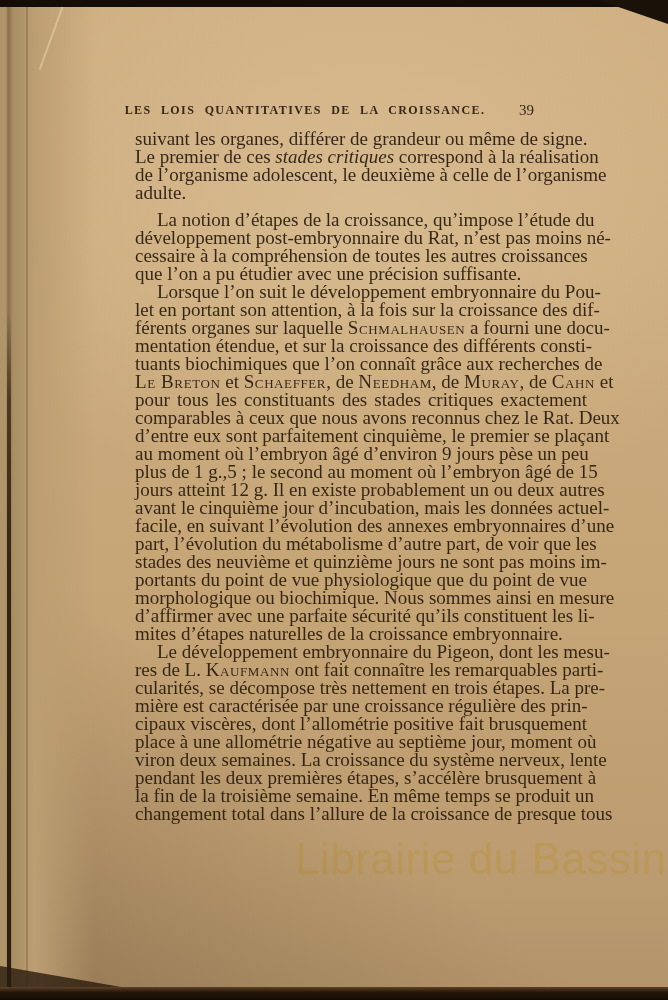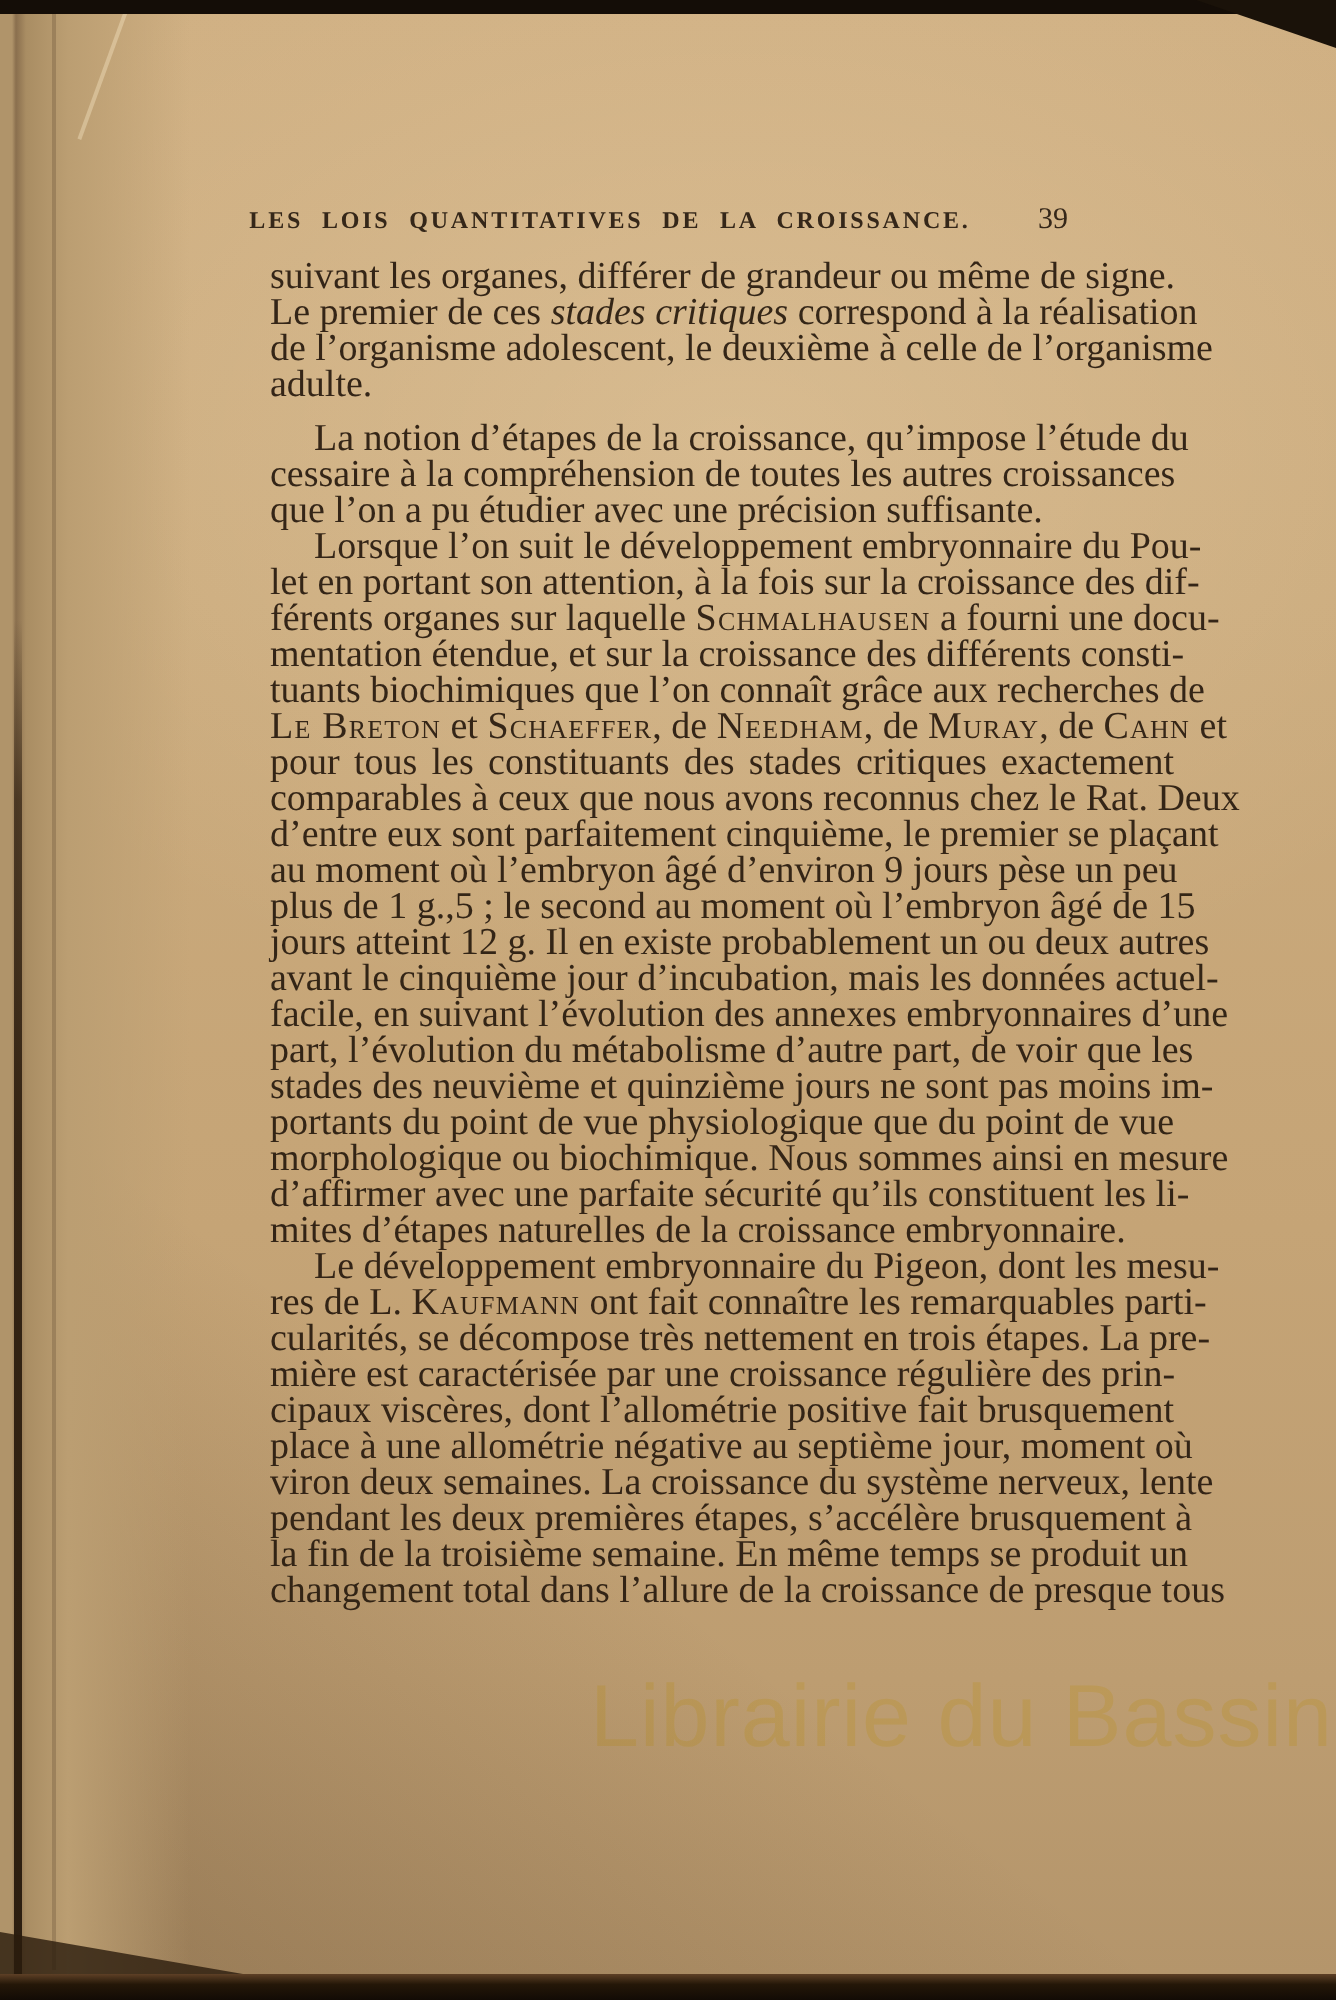--- a/index.html
+++ b/index.html
@@ -136,20 +136,21 @@
 
   <div id="text-block">
     <div class="para">
         <div class="line">suivant les organes, différer de grandeur ou même de signe.</div>
         <div class="line">Le premier de ces <i>stades critiques</i> correspond à la réalisation</div>
         <div class="line">de l’organisme adolescent, le deuxième à celle de l’organisme</div>
         <div class="line last">adulte.</div>
       </div>
     <div class="para gap-before">
         <div class="line indent">La notion d’étapes de la croissance, qu’impose l’étude du</div>
+        <div class="line">développement post-embryonnaire du Rat, n’est pas moins né-</div>
         <div class="line">cessaire à la compréhension de toutes les autres croissances</div>
         <div class="line last">que l’on a pu étudier avec une précision suffisante.</div>
       </div>
     <div class="para">
         <div class="line indent">Lorsque l’on suit le développement embryonnaire du Pou-</div>
         <div class="line">let en portant son attention, à la fois sur la croissance des dif-</div>
         <div class="line">férents organes sur laquelle <span class="sc">Schmalhausen</span> a fourni une docu-</div>
         <div class="line">mentation étendue, et sur la croissance des différents consti-</div>
         <div class="line">tuants biochimiques que l’on connaît grâce aux recherches de</div>
         <div class="line"><span class="sc">Le Breton</span> et <span class="sc">Schaeffer</span>, de <span class="sc">Needham</span>, de <span class="sc">Muray</span>, de <span class="sc">Cahn</span> et</div>

